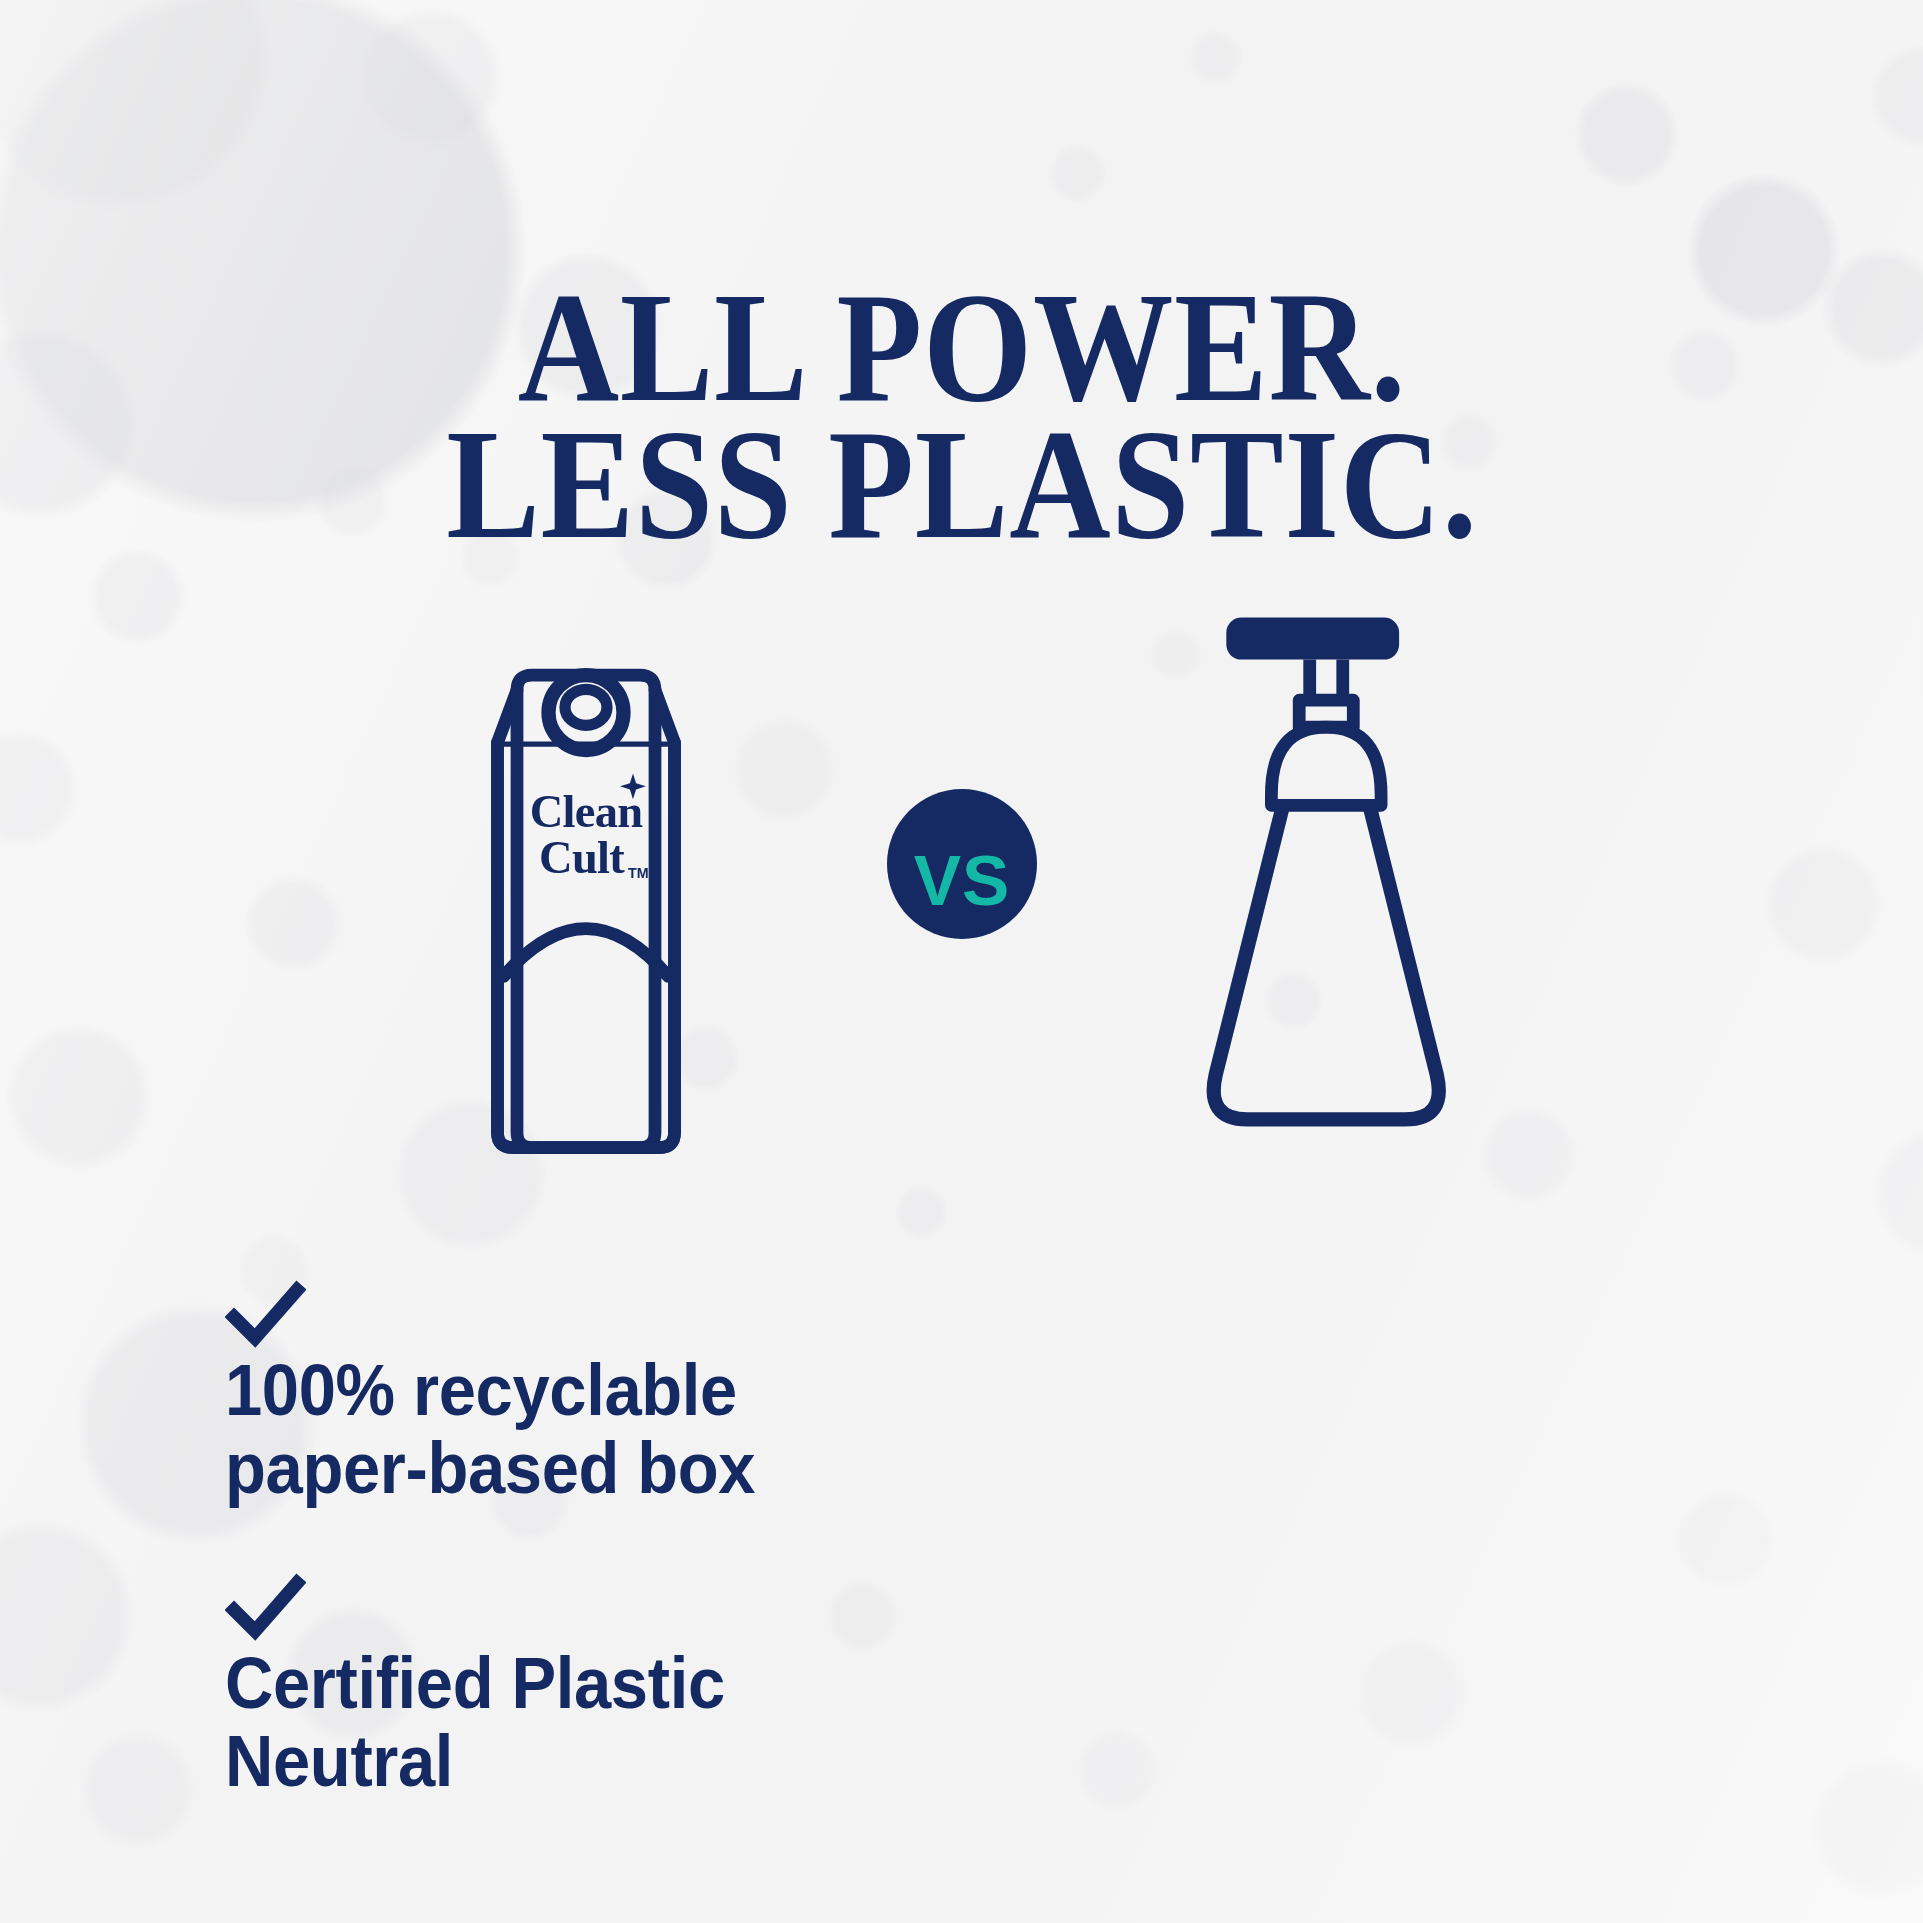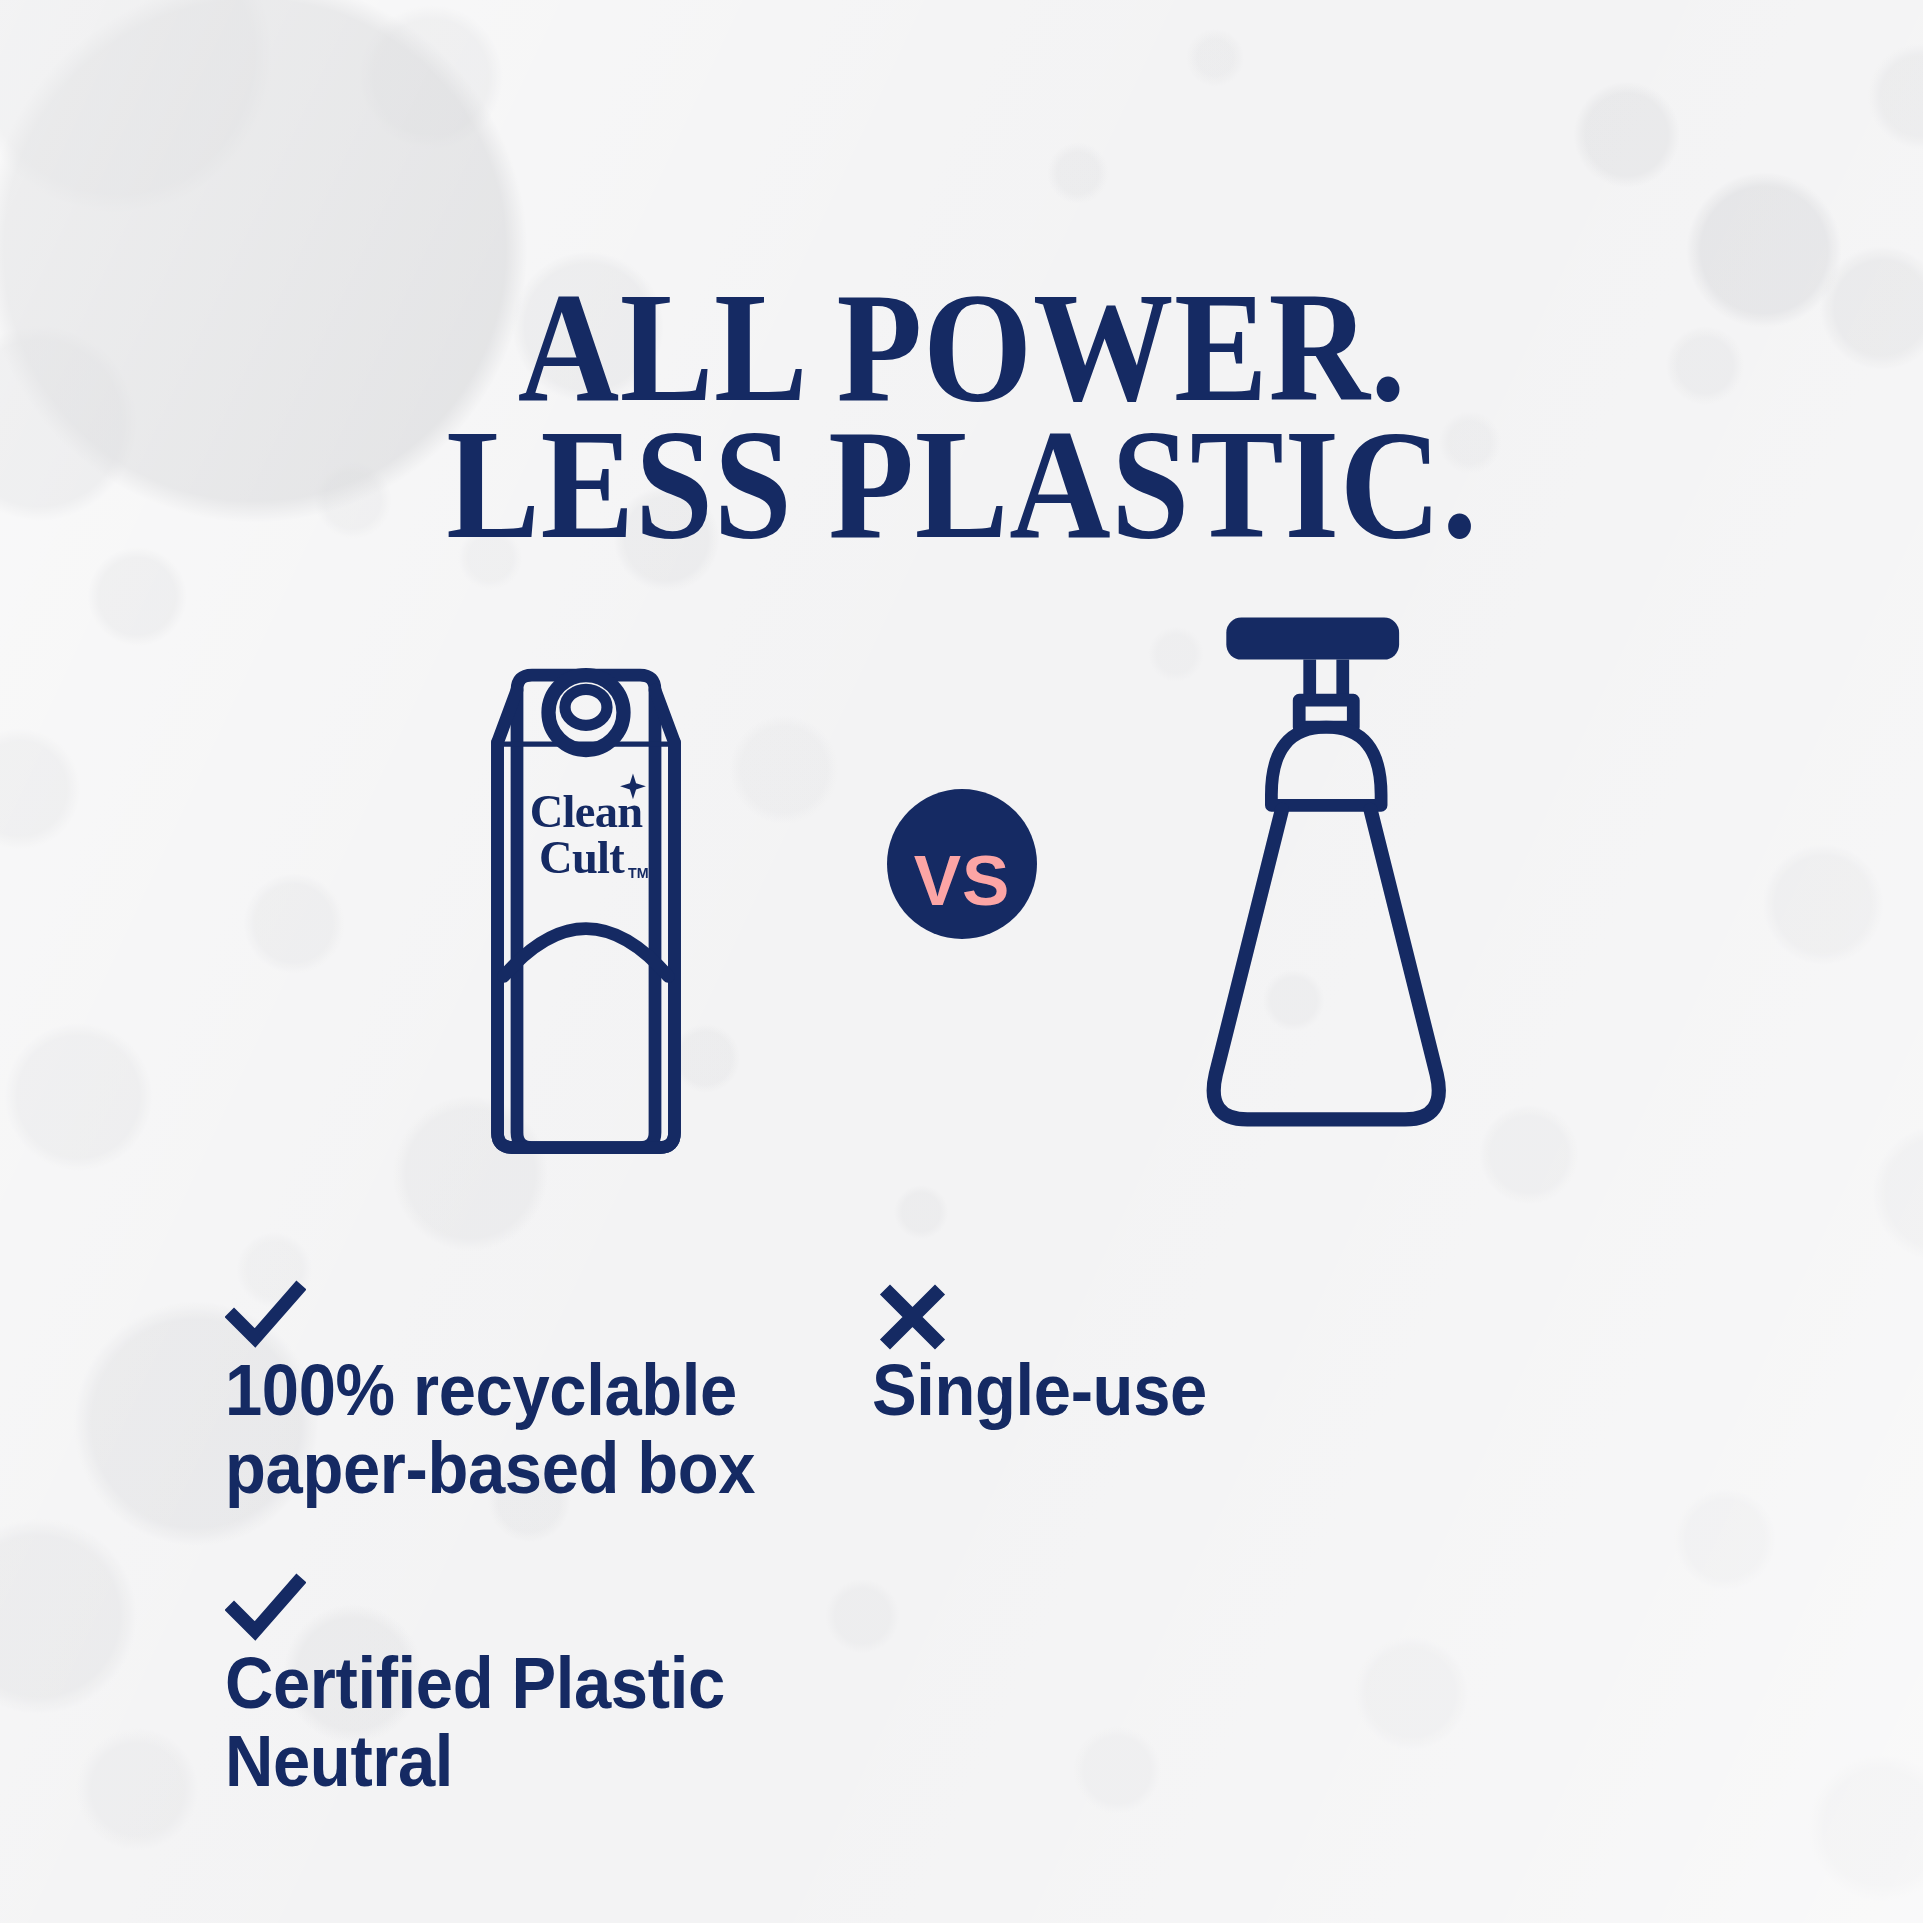--- a/index.html
+++ b/index.html
@@ -113,21 +113,21 @@
     top: 188px;
     width: 150px;
     height: 150px;
     border-radius: 50%;
     background: #152a63;
     display: flex;
     align-items: center;
     justify-content: center;
   }
   #vs-badge span {
-    color: #fca5a5;
+    color: #14b8a6;
     font-size: 71px;
     font-weight: 700;
     letter-spacing: 0.8px;
     line-height: 1;
     transform: translateY(-2.3px);
     margin-top: 36px;
   }
   #bottle-wrap {
     position: absolute;
     left: 1187px;
@@ -263,28 +263,20 @@
           </svg>
         </span>
         <span class="feature-label">Certified Plastic Neutral</span>
       </div>
 
     </div>
 
     <div class="feature-col" id="col-plastic">
 
 
-      <div class="feature-item">
-        <span class="feature-mark">
-          <svg width="81" height="81" viewBox="0 0 108 108">
-            <path d="M24 26 L84 86 M84 26 L24 86" stroke="#152a63" stroke-width="19" fill="none" stroke-linecap="square"></path>
-          </svg>
-        </span>
-        <span class="feature-label">Single-use</span>
-      </div>
 
 
     </div>
 
   </div>
 
 </div>
 
 
 </body></html>

